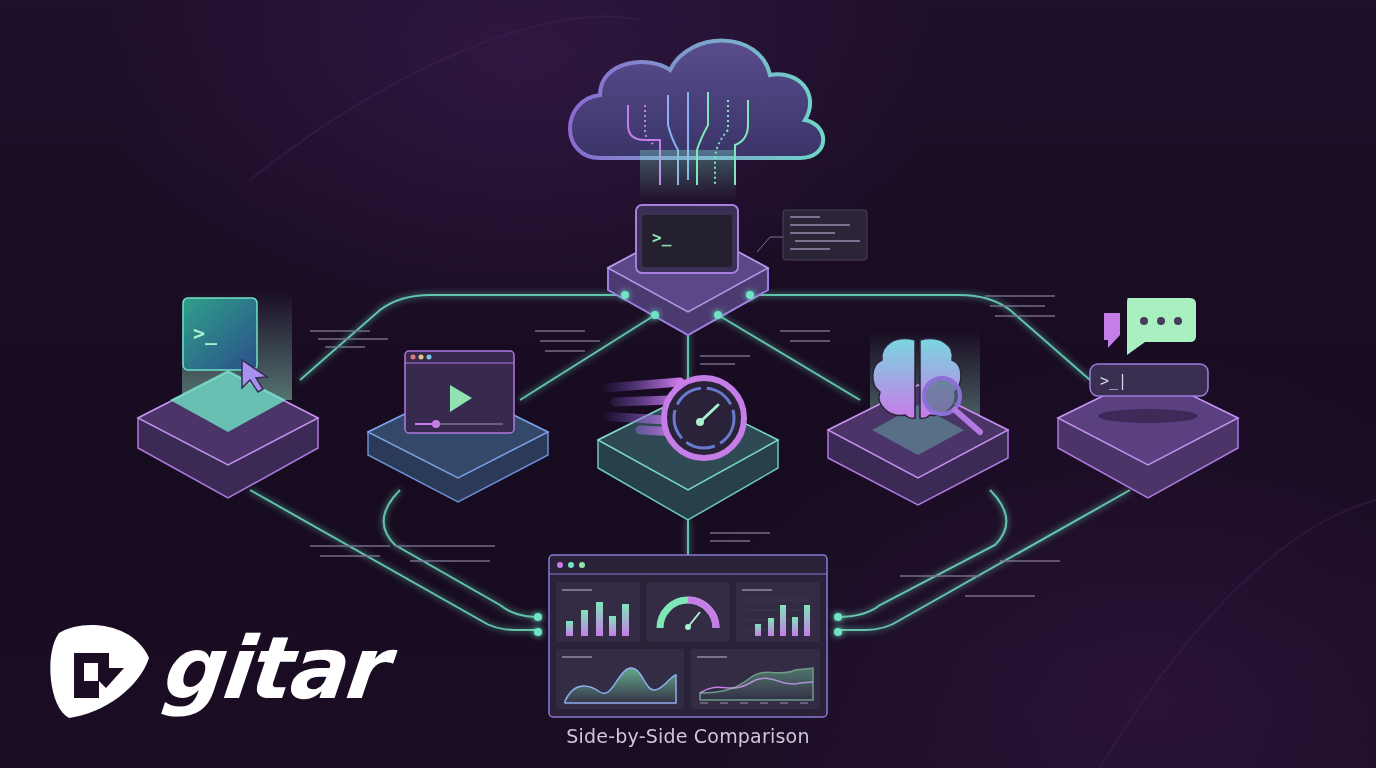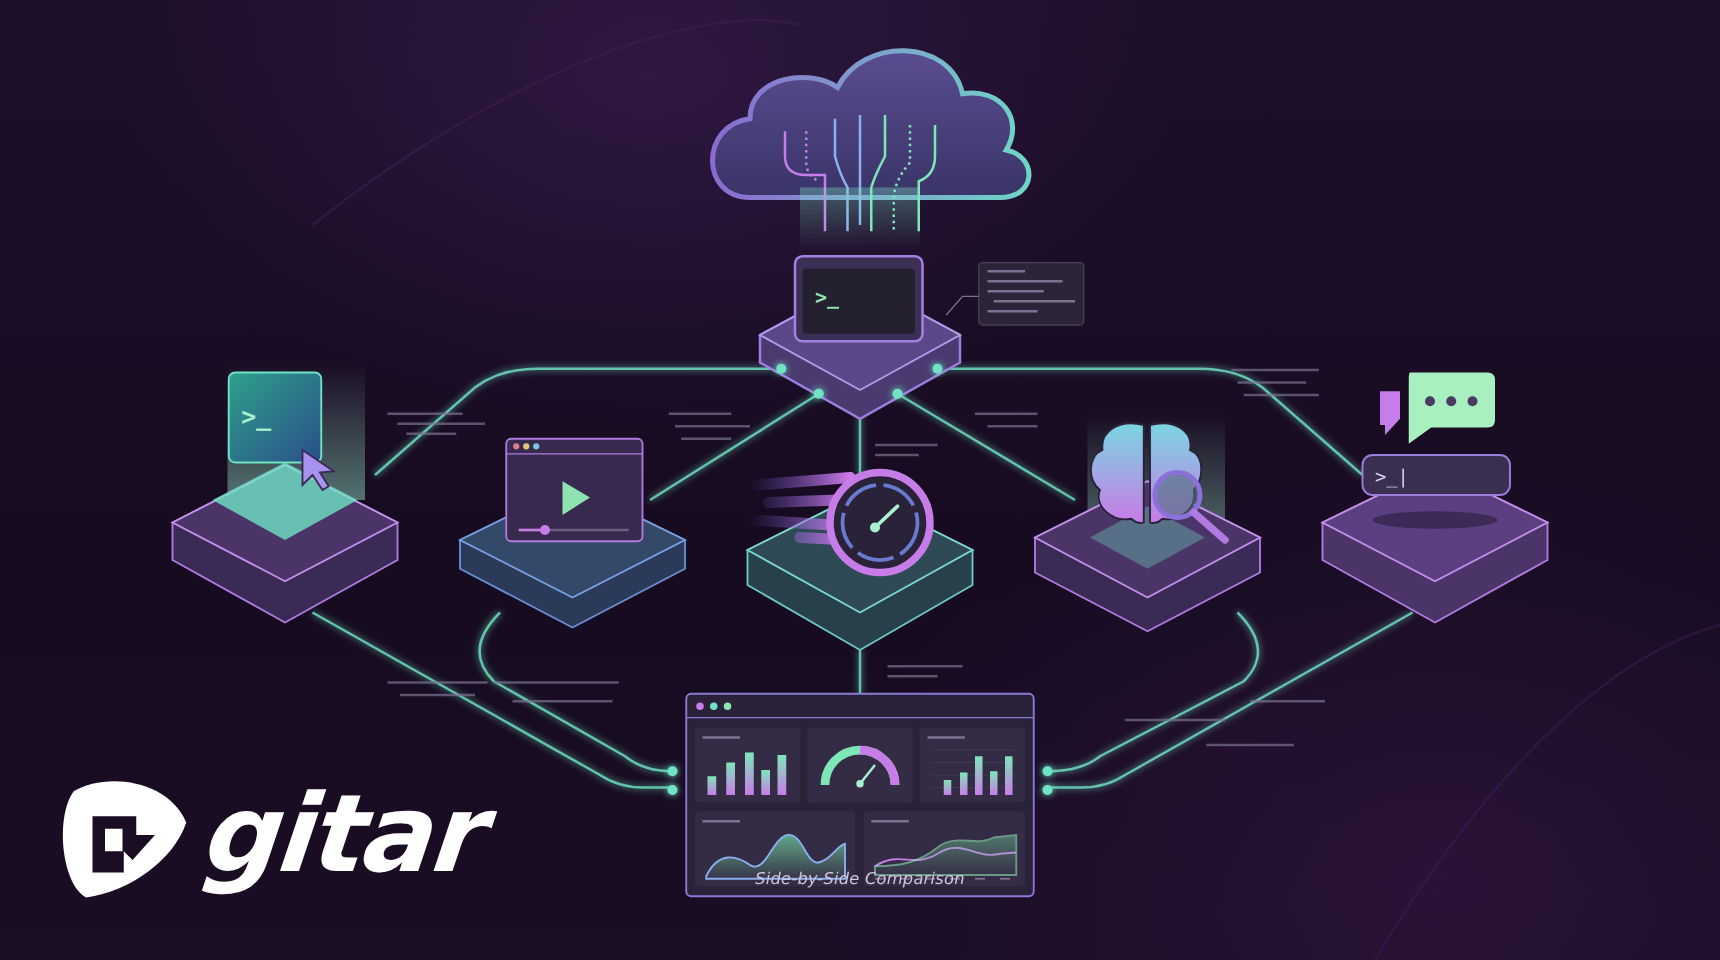--- a/index.html
+++ b/index.html
@@ -2,21 +2,21 @@
 <html><head>
 <meta charset="utf-8">
 <style>
   html,body{margin:0;padding:0;}
   body{width:1376px;height:768px;overflow:hidden;background:#1a0d24;font-family:"DejaVu Sans",sans-serif;position:relative;}
   .bg{position:absolute;inset:0;background:
     radial-gradient(ellipse 600px 400px at 520px 60px, rgba(80,40,110,0.35), transparent 70%),
     radial-gradient(ellipse 700px 500px at 1150px 700px, rgba(70,30,90,0.35), transparent 70%),
     linear-gradient(180deg,#1e0f2a 0%,#170b20 60%,#1a0d24 100%);}
   svg.scene{position:absolute;left:0;top:0;}
-  .caption{position:absolute;left:548px;top:696px;width:280px;text-align:center;color:#cfc6da;font-size:13px;letter-spacing:0.2px;font-style:italic;}
+  .caption{position:absolute;left:548px;top:725px;width:280px;text-align:center;color:#cfc6da;font-size:19px;letter-spacing:0.2px;}
   .logo{position:absolute;left:44px;top:610px;height:115px;display:flex;align-items:center;}
   .logo-word{color:#fff;font-family:"DejaVu Sans",sans-serif;font-weight:bold;font-style:italic;font-size:86px;letter-spacing:-2px;margin-left:12px;transform:skewX(-8deg);line-height:1;}
   .term-text{font-family:"DejaVu Sans Mono",monospace;}
 </style>
 </head>
 <body>
 
 <div class="bg"></div>
 
 <svg class="scene" width="1376" height="768" viewBox="0 0 1376 768">

